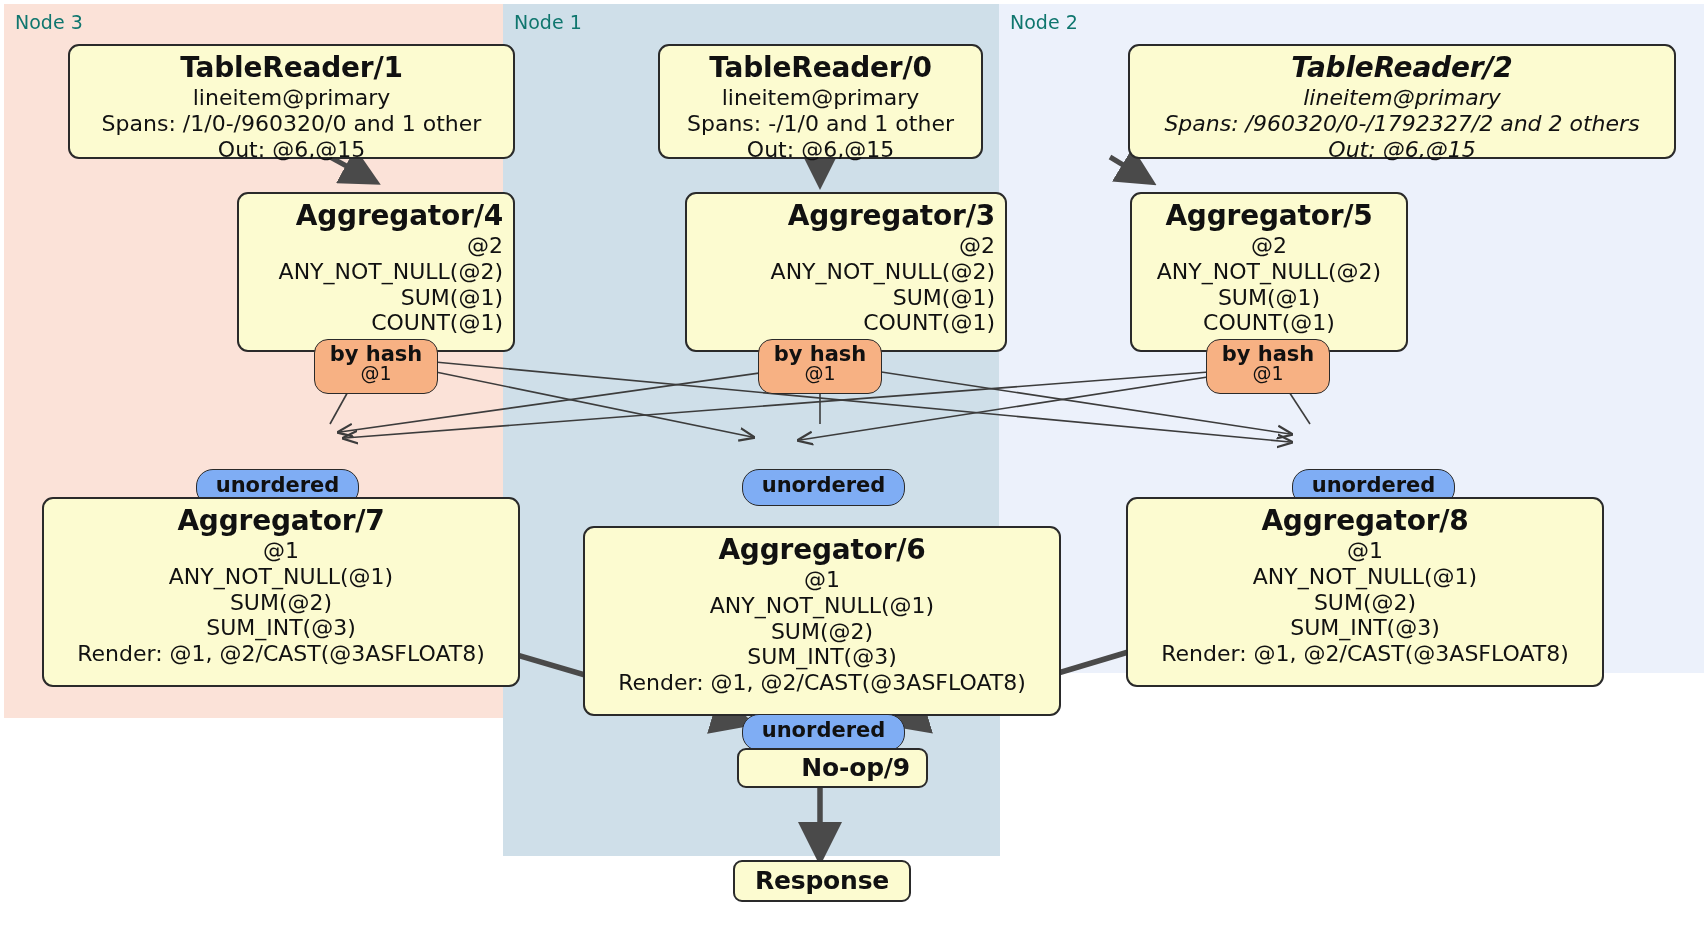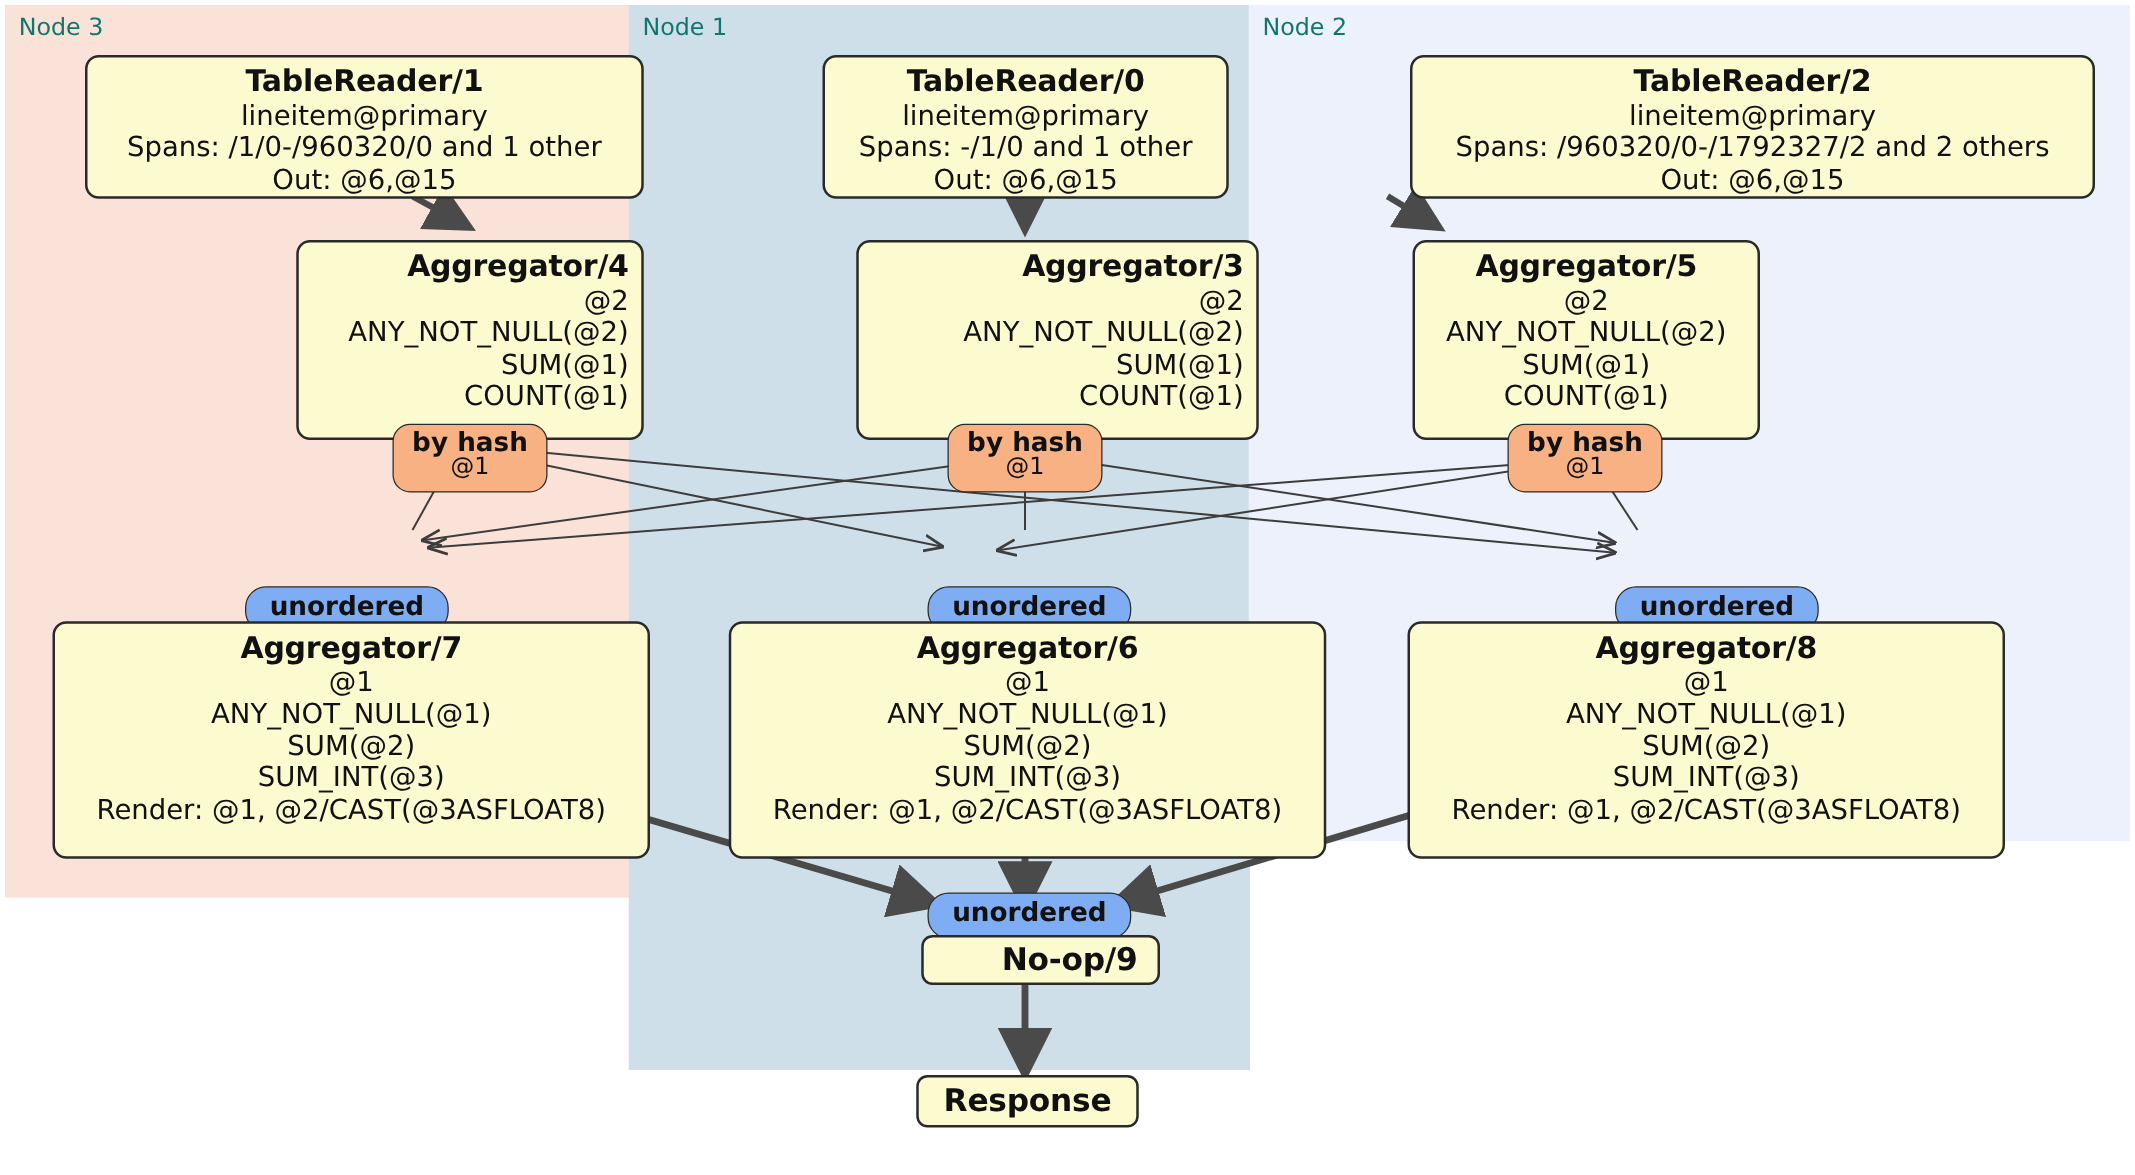--- a/index.html
+++ b/index.html
@@ -51,21 +51,21 @@
     background: #fcfbd0;
     border: 2.2px solid #2a2a2a;
     border-radius: 11px;
     text-align: center;
     padding: 6px 10px 8px 10px;
     line-height: 1.16;
     color: #111;
   }
   .proc-title {
     font-weight: bold;
-    font-size: 24px;
+    font-size: 28px;
     letter-spacing: -0.2px;
     display: block;
     margin-bottom: 1px;
   }
   .proc-line {
     display: block;
     font-size: 22px;
     white-space: nowrap;
   }
 
@@ -176,21 +176,21 @@
     <span class="proc-line">Out: @6,@15</span>
   </div>
 
   <div class="proc-box" style="left:658px; top:44px; width:325px; height:115px;">
     <span class="proc-title">TableReader/0</span>
     <span class="proc-line">lineitem@primary</span>
     <span class="proc-line">Spans: -/1/0 and 1 other</span>
     <span class="proc-line">Out: @6,@15</span>
   </div>
 
-  <div class="proc-box" style="left:1128px; top:44px; width:548px; height:115px;">
+  <div class="proc-box" style="left:1128px; top:44px; width:548px; height:115px;font-style:italic;">
     <span class="proc-title">TableReader/2</span>
     <span class="proc-line">lineitem@primary</span>
     <span class="proc-line">Spans: /960320/0-/1792327/2 and 2 others</span>
     <span class="proc-line">Out: @6,@15</span>
   </div>
 
   <div class="proc-box" style="left:237px; top:192px; width:278px; height:160px;text-align:right;">
     <span class="proc-title">Aggregator/4</span>
     <span class="proc-line">@2</span>
     <span class="proc-line">ANY_NOT_NULL(@2)</span>
@@ -243,21 +243,21 @@
 
   <div class="proc-box" style="left:42px; top:497px; width:478px; height:190px;">
     <span class="proc-title">Aggregator/7</span>
     <span class="proc-line">@1</span>
     <span class="proc-line">ANY_NOT_NULL(@1)</span>
     <span class="proc-line">SUM(@2)</span>
     <span class="proc-line">SUM_INT(@3)</span>
     <span class="proc-line">Render: @1, @2/CAST(@3ASFLOAT8)</span>
   </div>
 
-  <div class="proc-box" style="left:583px; top:497px; width:478px; height:190px;">
+  <div class="proc-box" style="left:583px; top:526px; width:478px; height:190px;">
     <span class="proc-title">Aggregator/6</span>
     <span class="proc-line">@1</span>
     <span class="proc-line">ANY_NOT_NULL(@1)</span>
     <span class="proc-line">SUM(@2)</span>
     <span class="proc-line">SUM_INT(@3)</span>
     <span class="proc-line">Render: @1, @2/CAST(@3ASFLOAT8)</span>
   </div>
 
   <div class="proc-box" style="left:1126px; top:497px; width:478px; height:190px;">
     <span class="proc-title">Aggregator/8</span>

